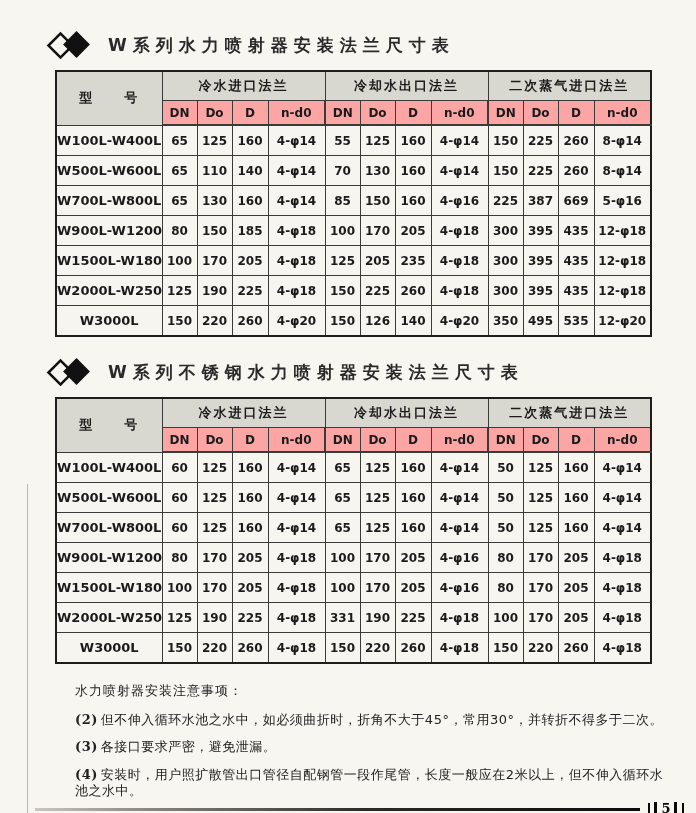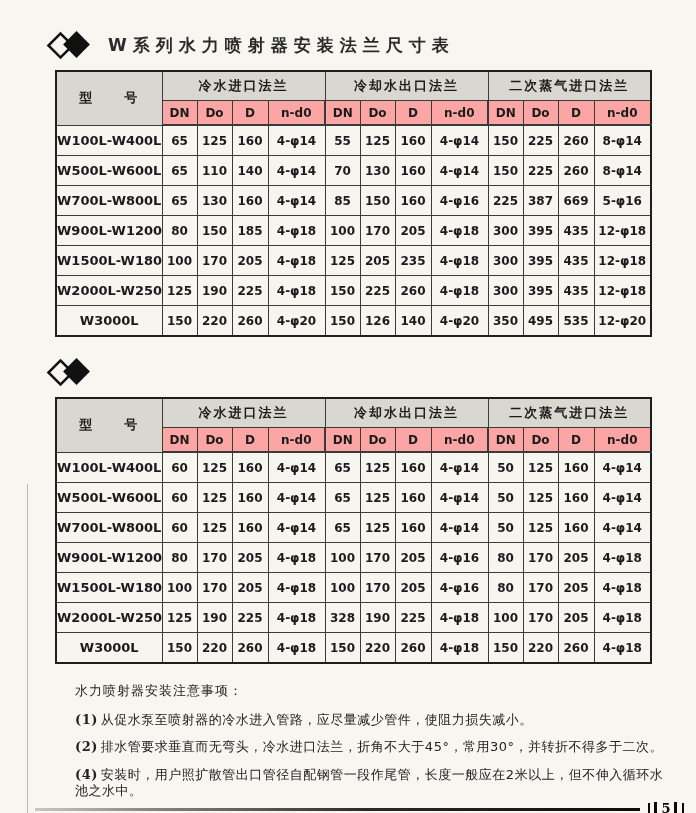--- a/index.html
+++ b/index.html
@@ -289,20 +289,21 @@
       </tbody>
   </table>
 
   <div class="section-title title-2">
     <span class="diamond-icons">
       <svg width="52" height="30" viewBox="0 0 52 30">
         <rect x="6" y="7" width="17" height="17" transform="rotate(45 14.5 15.5)" fill="#f7f6f1" stroke="#111" stroke-width="2.6"></rect>
         <rect x="21" y="5" width="19" height="19" transform="rotate(45 30.5 14.5)" fill="#111"></rect>
       </svg>
     </span>
+    <h2>W系列不锈钢水力喷射器安装法兰尺寸表</h2>
   </div>
 
   <table class="dim-table">
     <colgroup>
       <col style="width:106px">
       <col style="width:35px">
         <col style="width:35px">
         <col style="width:36px">
         <col style="width:57px">
       <col style="width:35px">
@@ -411,21 +412,21 @@
           <td>170</td>
           <td>205</td>
           <td>4-φ18</td>
         </tr>
         <tr>
           <td class="model-cell">W2000L-W2500L</td>
           <td>125</td>
           <td>190</td>
           <td>225</td>
           <td class="group-end">4-φ18</td>
-          <td>328</td>
+          <td>331</td>
           <td>190</td>
           <td>225</td>
           <td class="group-end">4-φ18</td>
           <td>100</td>
           <td>170</td>
           <td>205</td>
           <td>4-φ18</td>
         </tr>
         <tr>
           <td class="model-cell">W3000L</td>
@@ -440,22 +441,22 @@
           <td>150</td>
           <td>220</td>
           <td>260</td>
           <td>4-φ18</td>
         </tr>
       </tbody>
   </table>
 
   <div class="notes">
     <div class="notes-heading">水力喷射器安装注意事项：</div>
-    <div class="note-line"><span class="note-num">(1)</span><span>从促水泵至喷射器的冷水进入管路，应尽量减少管件，使阻力损失减小。</span></div>
-    <div class="note-line"><span class="note-num">(2)</span><span>排水管要求垂直而无弯头，冷水进口法兰，折角不大于45°，常用30°，并转折不得多于二次。</span></div>
+    <div class="note-line"><span class="note-num">(2)</span><span>但不伸入循环水池之水中，如必须曲折时，折角不大于45°，常用30°，并转折不得多于二次。</span></div>
+    <div class="note-line"><span class="note-num">(3)</span><span>各接口要求严密，避免泄漏。</span></div>
     <div class="note-line"><span class="note-num">(4)</span><span>安装时，用户照扩散管出口管径自配钢管一段作尾管，长度一般应在2米以上，但不伸入循环水池之水中。</span></div>
 
   </div>
 
   <div class="footer">
     <div class="footer-rule"></div>
     <div class="page-num">
       <span class="bar thin"></span>&nbsp;<span class="bar"></span>
       <span class="num">5</span>
       <span class="bar"></span>&nbsp;<span class="bar thin"></span>

